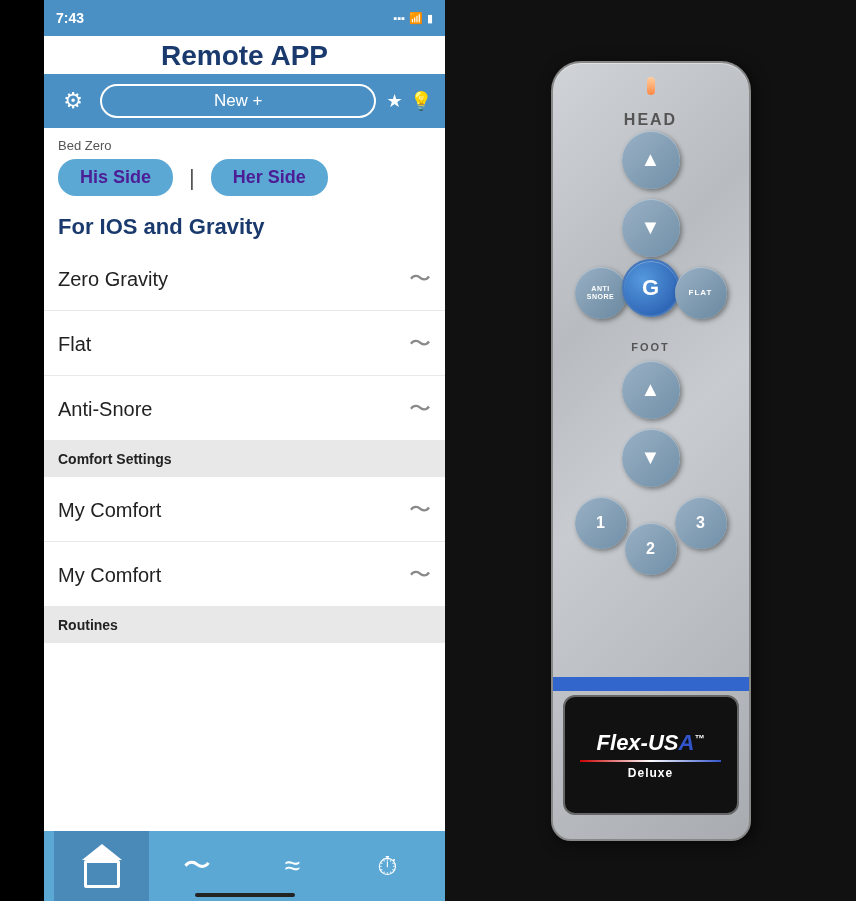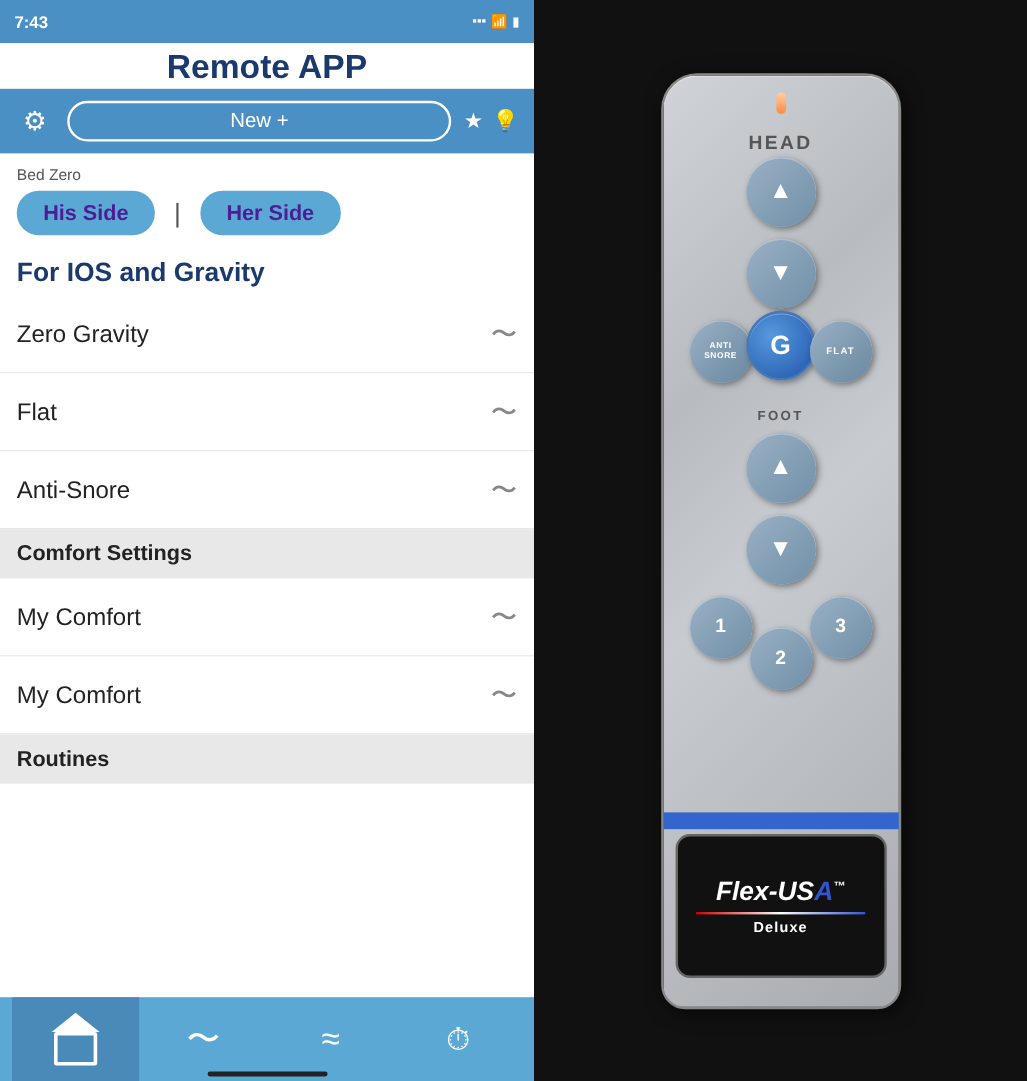--- a/index.html
+++ b/index.html
@@ -7,26 +7,27 @@
       width: 856px;
       height: 901px;
       background: #000;
       display: flex;
       font-family: -apple-system, BlinkMacSystemFont, 'Helvetica Neue', Arial, sans-serif;
       overflow: hidden;
     }
 
     
     .phone-panel {
-      width: 445px;
+      width: 401px;
       height: 901px;
       background: #fff;
       display: flex;
       flex-direction: column;
       flex-shrink: 0;
+      margin-left: 44px;
     }
 
     
     .status-bar {
       background: #4a90c4;
       display: flex;
       align-items: center;
       padding: 6px 12px;
       height: 36px;
     }
@@ -150,21 +151,21 @@
       font-size: 20px;
       color: #222;
     }
     .menu-tilde {
       font-size: 22px;
       color: #888;
     }
     .section-header {
       background: #e8e8e8;
       padding: 10px 14px;
-      font-size: 18px;
+      font-size: 14px;
       font-weight: 700;
       color: #222;
     }
 
     
     .tab-bar {
       background: #5ba8d4;
       height: 70px;
       display: flex;
       align-items: center;

